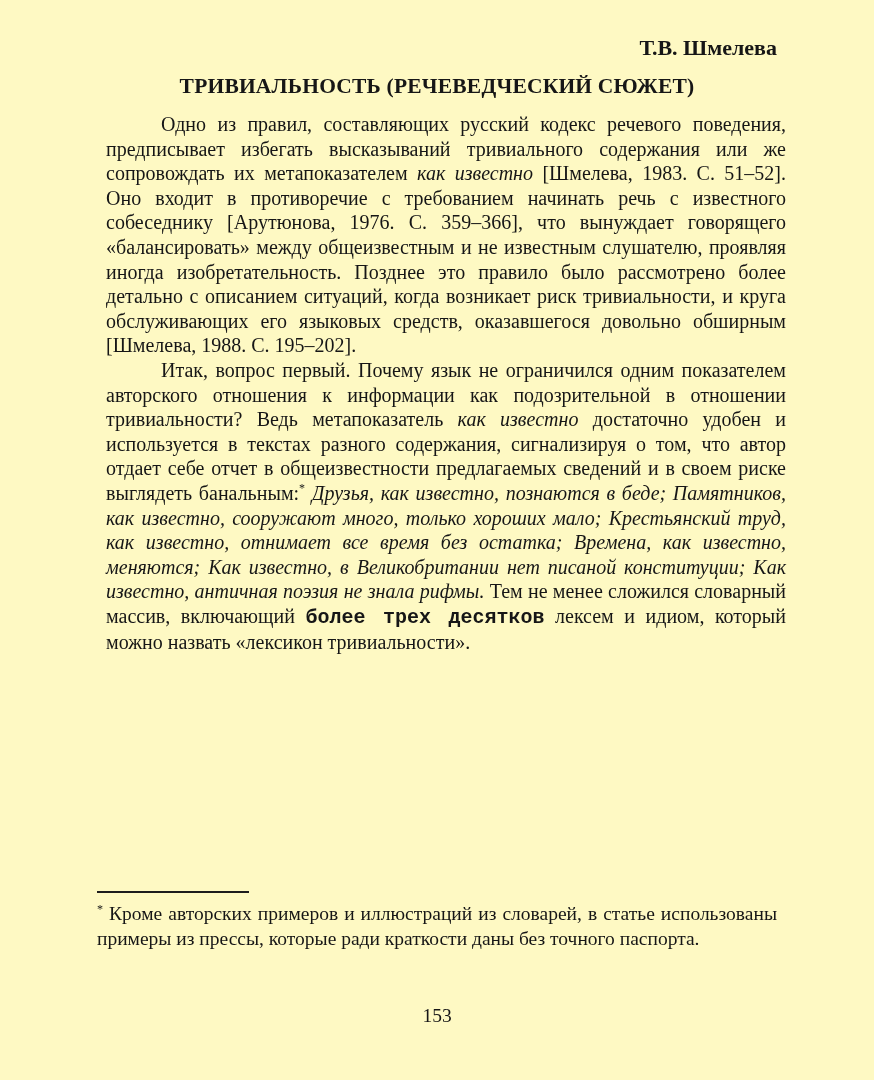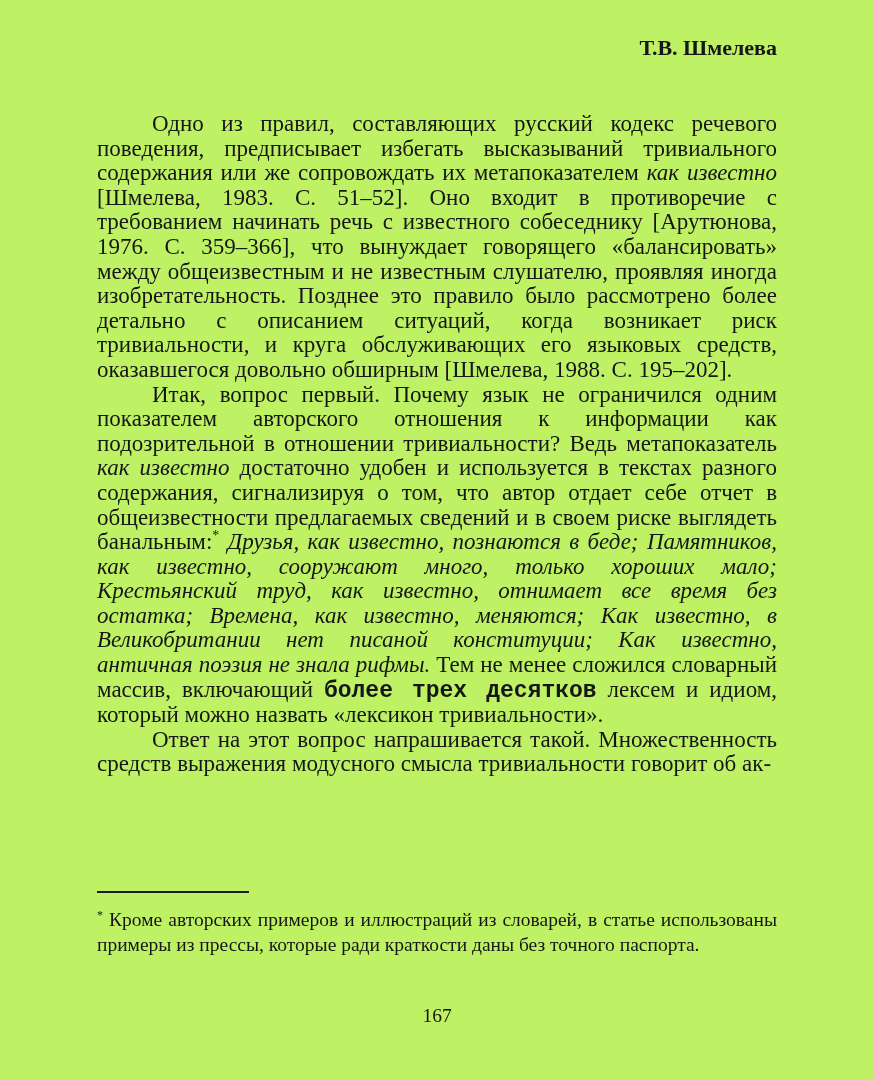--- a/index.html
+++ b/index.html
@@ -1,20 +1,20 @@
 <!DOCTYPE html>
 <html lang="ru"><head>
 <meta charset="utf-8">
 <style>
   html, body { margin: 0; padding: 0; background: #e9e9e9; }
   .page {
     position: relative;
     width: 874px;
     height: 1080px;
-    background: #bef264;
+    background: #fef9c3;
     font-family: "Liberation Serif", "DejaVu Serif", serif;
     color: #161616;
     overflow: hidden;
     margin: 0 auto;
   }
   .author {
     position: absolute;
     top: 36px; left: 97px; width: 680px;
     text-align: right;
     font-weight: bold;
@@ -26,22 +26,22 @@
     top: 74px; left: 77px; width: 720px;
     margin: 0;
     text-align: center;
     font-weight: bold;
     font-size: 21.5px;
     line-height: 25px;
     letter-spacing: 0.2px;
   }
   .body-text {
     position: absolute;
-    top: 112px; left: 97px; width: 680px;
-    font-size: 23px;
+    top: 112px; left: 106px; width: 680px;
+    font-size: 20px;
     line-height: 24.6px;
     text-align: justify;
     hyphens: auto;
     -webkit-hyphens: auto;
   }
   .para { margin: 0; text-indent: 55px; }
   .r-n  { }
   .r-i  { font-style: italic; }
   .r-b  { font-weight: bold; font-family: Liberation Mono, monospace; }
   .r-bi { font-weight: normal; font-style: italic; }
@@ -51,43 +51,42 @@
     top: 891px; left: 97px; width: 152px;
     border-top: 2px solid #1d1d1d;
   }
   .footnote {
     position: absolute;
     top: 902px; left: 97px; width: 680px;
     font-size: 19.5px;
     line-height: 24.5px;
     text-align: justify;
     hyphens: auto;
-    margin-top: 6px;
     -webkit-hyphens: auto;
   }
   .footnote sup { font-size: 0.62em; line-height: 0; }
   .pageno {
     position: absolute;
     top: 1004px; left: 0; width: 874px;
     text-align: center;
     font-size: 19.5px;
     line-height: 24px;
   }
 </style>
 </head>
 <body>
 
 <div class="page">
   <div class="author">Т.В. Шмелева</div>
 
+  <h1 class="title">ТРИВИАЛЬНОСТЬ (РЕЧЕВЕДЧЕСКИЙ СЮЖЕТ)</h1>
 
   <div class="body-text">
       <p class="para"><span class="r-n">Одно из правил, составляющих русский кодекс речевого поведения, предписывает избегать высказываний тривиального содержания или же сопровождать их метапоказателем </span><span class="r-i">как известно</span><span class="r-n"> [Шмелева, 1983. С. 51–52]. Оно входит в противоречие с требованием начинать речь с известного собеседнику [Арутюнова, 1976. С. 359–366], что вынуждает говорящего «балансировать» между общеизвестным и не известным слушателю, проявляя иногда изобретательность. Позднее это правило было рассмотрено более детально с описанием ситуаций, когда возникает риск тривиальности, и круга обслуживающих его языковых средств, оказавшегося довольно обширным [Шмелева, 1988. С. 195–202].</span></p>
       <p class="para"><span class="r-n">Итак, вопрос первый. Почему язык не ограничился одним показателем авторского отношения к информации как подозрительной в отношении тривиальности? Ведь метапоказатель </span><span class="r-i">как известно</span><span class="r-n"> достаточно удобен и используется в текстах разного содержания, сигнализируя о том, что автор отдает себе отчет в общеизвестности предлагаемых сведений и в своем риске выглядеть банальным:</span><sup class="r-sup">*</sup><span class="r-i"> Друзья, </span><span class="r-bi">как известно, </span><span class="r-i">познаются в беде; Памятников, </span><span class="r-bi">как известно</span><span class="r-i">, сооружают много, только хороших мало; Крестьянский труд, </span><span class="r-bi">как известно, </span><span class="r-i">отнимает все время без остатка; Времена, </span><span class="r-bi">как известно, </span><span class="r-i">меняются; </span><span class="r-bi">Как известно, </span><span class="r-i">в Великобритании нет писаной конституции; </span><span class="r-bi">Как известно, </span><span class="r-i">античная поэзия не знала рифмы. </span><span class="r-n">Тем не менее сложился словарный массив, включающий </span><span class="r-b">более трех десятков</span><span class="r-n"> лексем и идиом, который можно назвать «лексикон тривиальности».</span></p>
-      <p class="para"><span class="r-n">Ответ на этот вопрос напрашивается такой. Множественность средств выражения модусного смысла тривиальности говорит об ак-</span></p>
     </div>
 
   <div class="fn-sep"></div>
 
   <div class="footnote"><sup>*</sup><span> Кроме авторских примеров и иллюстраций из словарей, в статье использованы примеры из прессы, которые ради краткости даны без точного паспорта.</span></div>
 
-  <div class="pageno">167</div>
+  <div class="pageno">153</div>
 </div>
 
 </body></html>

